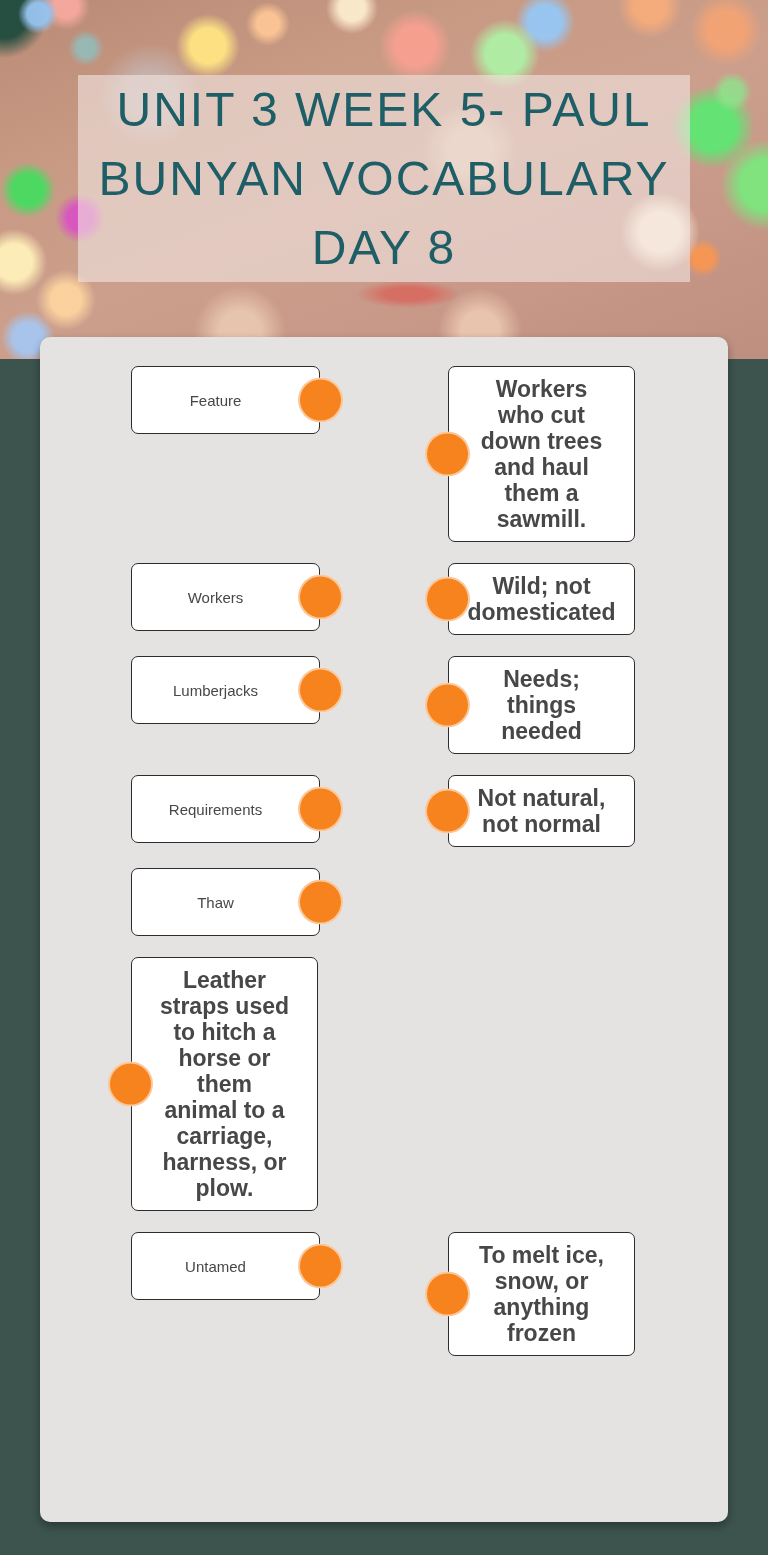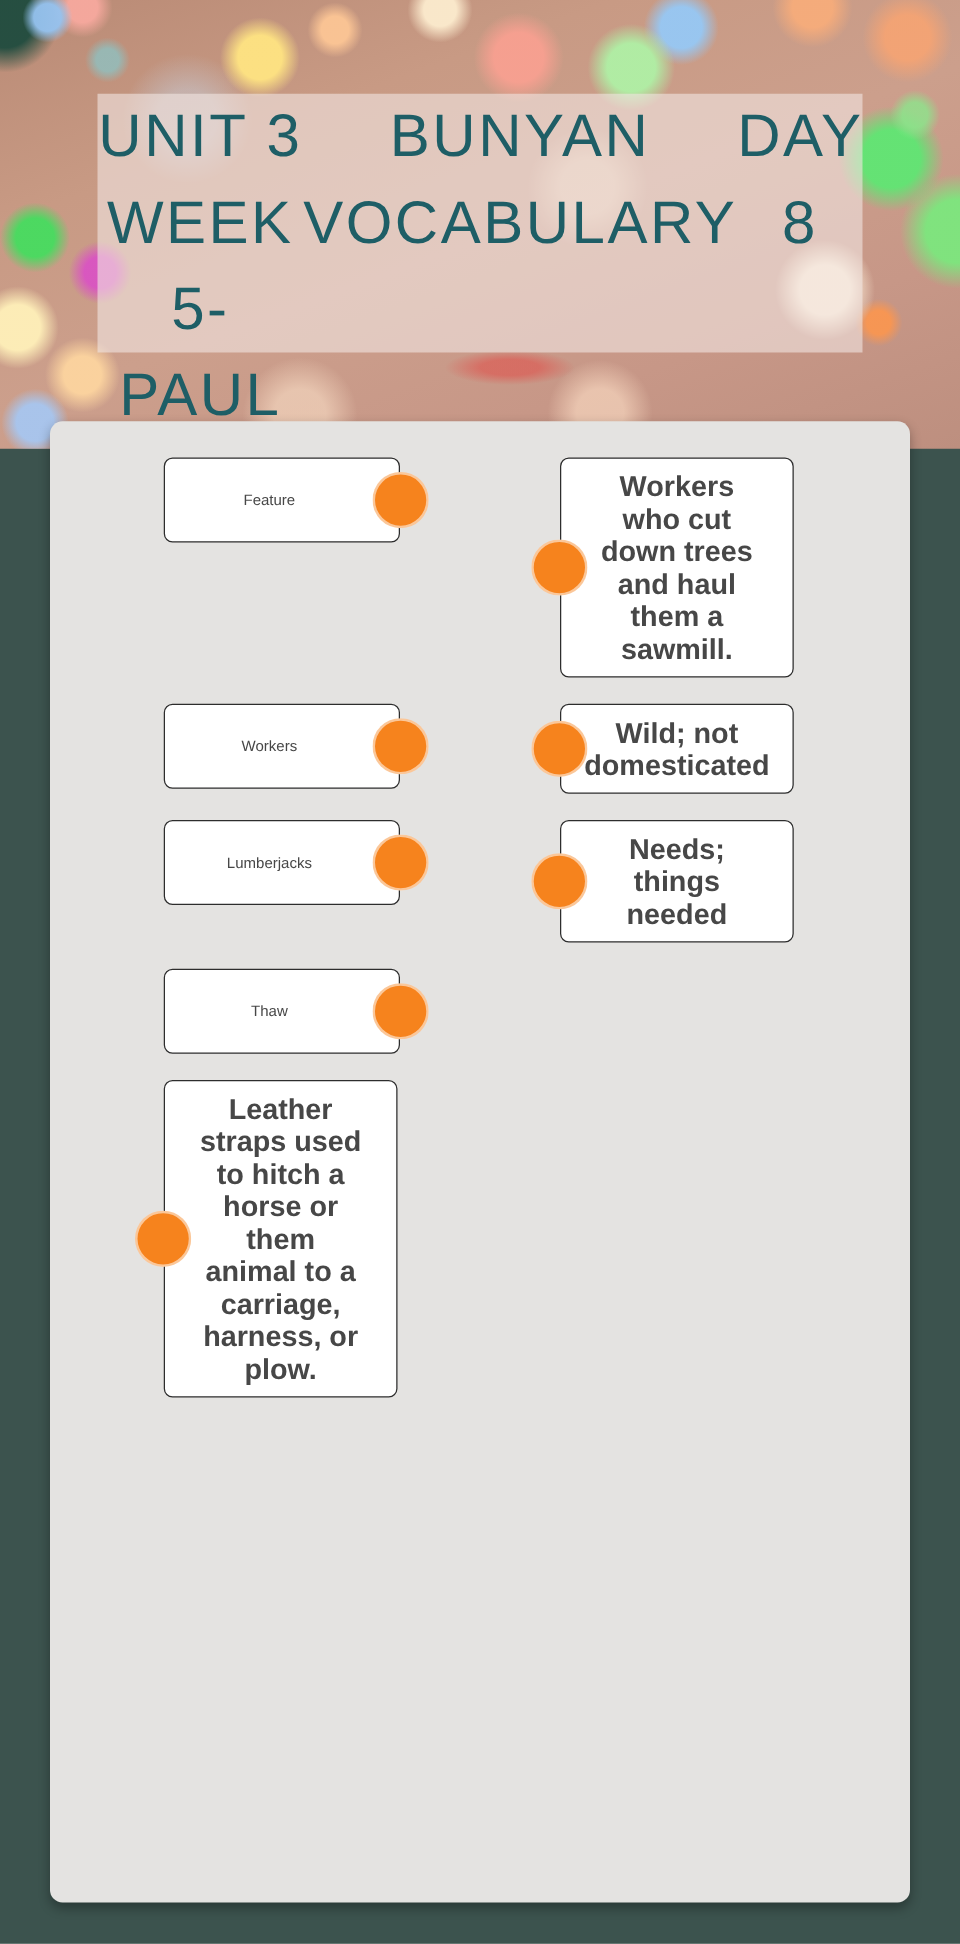--- a/index.html
+++ b/index.html
@@ -45,21 +45,21 @@
       radial-gradient(circle 48px at 470px 150px,rgba(255,235,210,.45) 45%, rgba(255,235,210,0) 100%),
       linear-gradient(160deg, #b98a75 0%, #c89a84 28%, #cc9f8c 52%, #c79787 76%, #bd8f7f 100%);
   }
 
   .title-overlay {
     position:absolute; left:78px; top:75px; width:612px; height:207px;
     background:rgba(242,230,227,.60);
   }
   .hero-title {
     width:100%; height:100%;
-    display:flex; justify-content:center;
+    display:flex; flex-direction:column; justify-content:center;
     text-align:center;
     color:#1e5e66;
     font-size:48px; line-height:69px; font-weight:400; letter-spacing:2px;
   }
   .hero-title span { display:block; }
 
   
   .panel {
     position:absolute; left:40px; top:337px; width:688px; height:1185px;
     background:#e4e3e1;
@@ -77,21 +77,21 @@
 
   .card {
     background:#ffffff;
     border:1.5px solid #2d2d2d;
     border-radius:7px;
     color:#474747;
     display:flex; align-items:center; justify-content:center;
     text-align:center;
     width:100%;
   }
-  .term-card { height:68px; font-size:12px; padding:0 30px 0 10px; }
+  .term-card { height:68px; font-size:15px; padding:0 30px 0 10px; }
   .def-card  { min-height:68px; font-size:23px; line-height:26px; padding:9px 26px;font-weight:bold; }
 
   .dot {
     position:absolute; width:45px; height:45px; border-radius:50%;
     background:#f6831d;
     border:2px solid rgba(255,255,255,.55);
     top:50%; transform:translateY(-50%);
     z-index:2;
   }
   .dot-right { right:-23px; }
@@ -150,33 +150,61 @@
       <div class="dot dot-right"></div>
     </div>
     <div class="cell def-cell">
       <div class="card def-card">
         <span class="def-label">Needs; things needed</span>
       </div>
       <div class="dot dot-left"></div>
     </div>
   </div>
 
+  <div class="match-row">
+    <div class="cell term-cell">
+      <div class="card term-card">
+        <span class="term-label">Requirements</span>
+      </div>
+      <div class="dot dot-right"></div>
+    </div>
+    <div class="cell def-cell">
+      <div class="card def-card">
+        <span class="def-label">Not natural, not normal</span>
+      </div>
+      <div class="dot dot-left"></div>
+    </div>
+  </div>
 
   <div class="match-row">
     <div class="cell term-cell">
       <div class="card term-card">
         <span class="term-label">Thaw</span>
       </div>
       <div class="dot dot-right"></div>
     </div>
   </div>
 
   <div class="match-row">
     <div class="cell def-cell">
       <div class="card def-card">
         <span class="def-label">Leather straps used to hitch a horse or them animal to a carriage, harness, or plow.</span>
       </div>
       <div class="dot dot-left"></div>
     </div>
   </div>
 
+  <div class="match-row">
+    <div class="cell term-cell">
+      <div class="card term-card">
+        <span class="term-label">Untamed</span>
+      </div>
+      <div class="dot dot-right"></div>
+    </div>
+    <div class="cell def-cell">
+      <div class="card def-card">
+        <span class="def-label">To melt ice, snow, or anything frozen</span>
+      </div>
+      <div class="dot dot-left"></div>
+    </div>
+  </div>
 </div>
 </div>
 
 </body></html>

